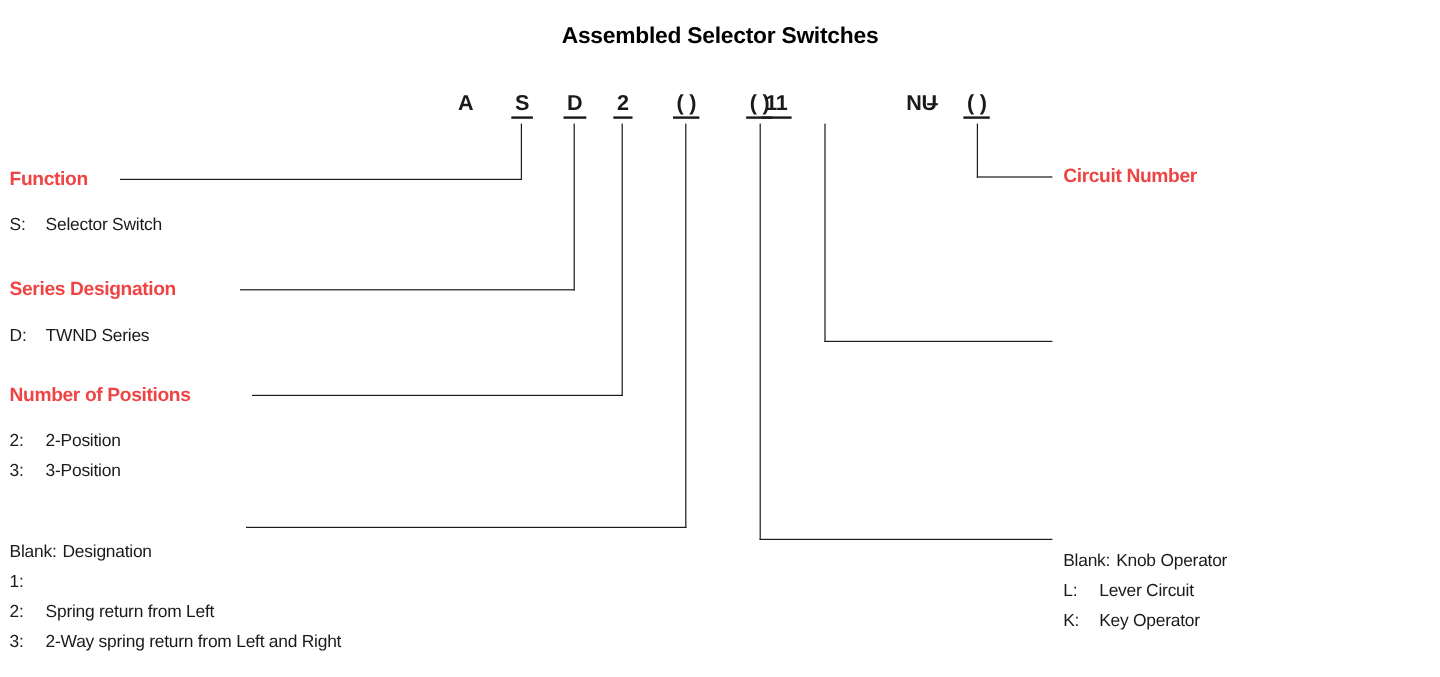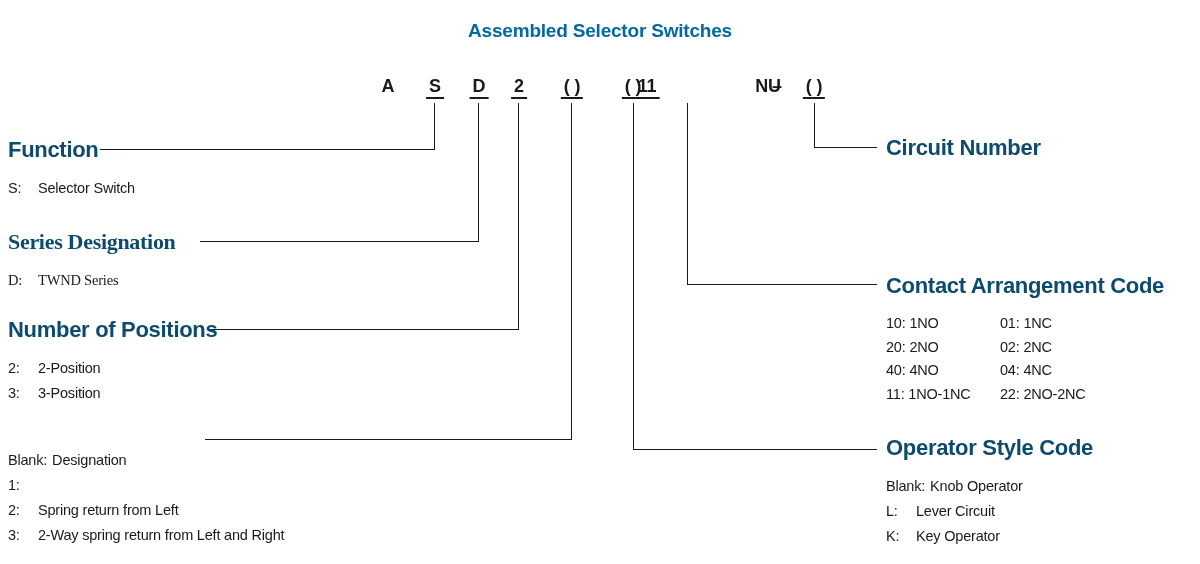--- a/index.html
+++ b/index.html
@@ -16,21 +16,21 @@
     overflow: hidden;
     letter-spacing: -0.2px;
   }
   .title {
     position: absolute;
     top: 20px; left: 0; right: 0;
     margin: 0;
     text-align: center;
     font-size: 19px;
     font-weight: bold;
-    color: #0369a1;
+    color: #000000;
   }
   
   .seg {
     position: absolute;
     top: 77px;
     transform: translateX(-50%);
     font-size: 18px;
     font-weight: bold;
     line-height: 19px;
     white-space: pre;
@@ -50,26 +50,26 @@
     border-bottom: 1.5px solid #1a1a1a;
   }
   .conn.elbow-left {             
     border-left: 1.5px solid #1a1a1a;
     border-bottom: 1.5px solid #1a1a1a;
   }
   
   .section { position: absolute; }
   .section h2 {
     margin: 0;
-    font-size: 22px;
+    font-size: 16px;
     font-weight: bold;
     line-height: 18px;
     letter-spacing: -0.3px;
     white-space: nowrap;
-    color: #0c4a6e;
+    color: #ef4444;
   }
   .items, .note, .code-table { margin-top: 17px; }
   .item {
     display: flex;
     font-size: 14.5px;
     line-height: 25px;
     white-space: nowrap;
   }
   .item .key {
     min-width: 25px;
@@ -119,21 +119,21 @@
   <section class="section" style="left:8px; top:141px;">
     <h2>Function</h2>
     <div class="items">
       <div class="item">
         <span class="key">S:</span>
         <span class="desc">Selector Switch</span>
       </div>
     </div>
   </section>
 
-  <section class="section" style="left:8px; top:233px;font-family:Liberation Serif, serif;">
+  <section class="section" style="left:8px; top:233px;">
     <h2>Series Designation</h2>
     <div class="items">
       <div class="item">
         <span class="key">D:</span>
         <span class="desc">TWND Series</span>
       </div>
     </div>
   </section>
 
   <section class="section" style="left:8px; top:321px;">
@@ -167,36 +167,22 @@
         <span class="key">3:</span>
         <span class="desc">2-Way spring return from Left and Right</span>
       </div>
     </div>
   </section>
 
   <section class="section" style="left:886px; top:139px;">
     <h2>Circuit Number</h2>
   </section>
 
-  <section class="section" style="left:886px; top:277px;">
-    <h2>Contact Arrangement Code</h2>
-    <div class="code-table">
-      <span>10: 1NO</span>
-      <span>01: 1NC</span>
-      <span>20: 2NO</span>
-      <span>02: 2NC</span>
-      <span>40: 4NO</span>
-      <span>04: 4NC</span>
-      <span>11: 1NO-1NC</span>
-      <span>22: 2NO-2NC</span>
-    </div>
-  </section>
 
   <section class="section" style="left:886px; top:439px;">
-    <h2>Operator Style Code</h2>
     <div class="items">
       <div class="item">
         <span class="key">Blank:</span>
         <span class="desc">Knob Operator</span>
       </div>
       <div class="item">
         <span class="key">L:</span>
         <span class="desc">Lever Circuit</span>
       </div>
       <div class="item">

